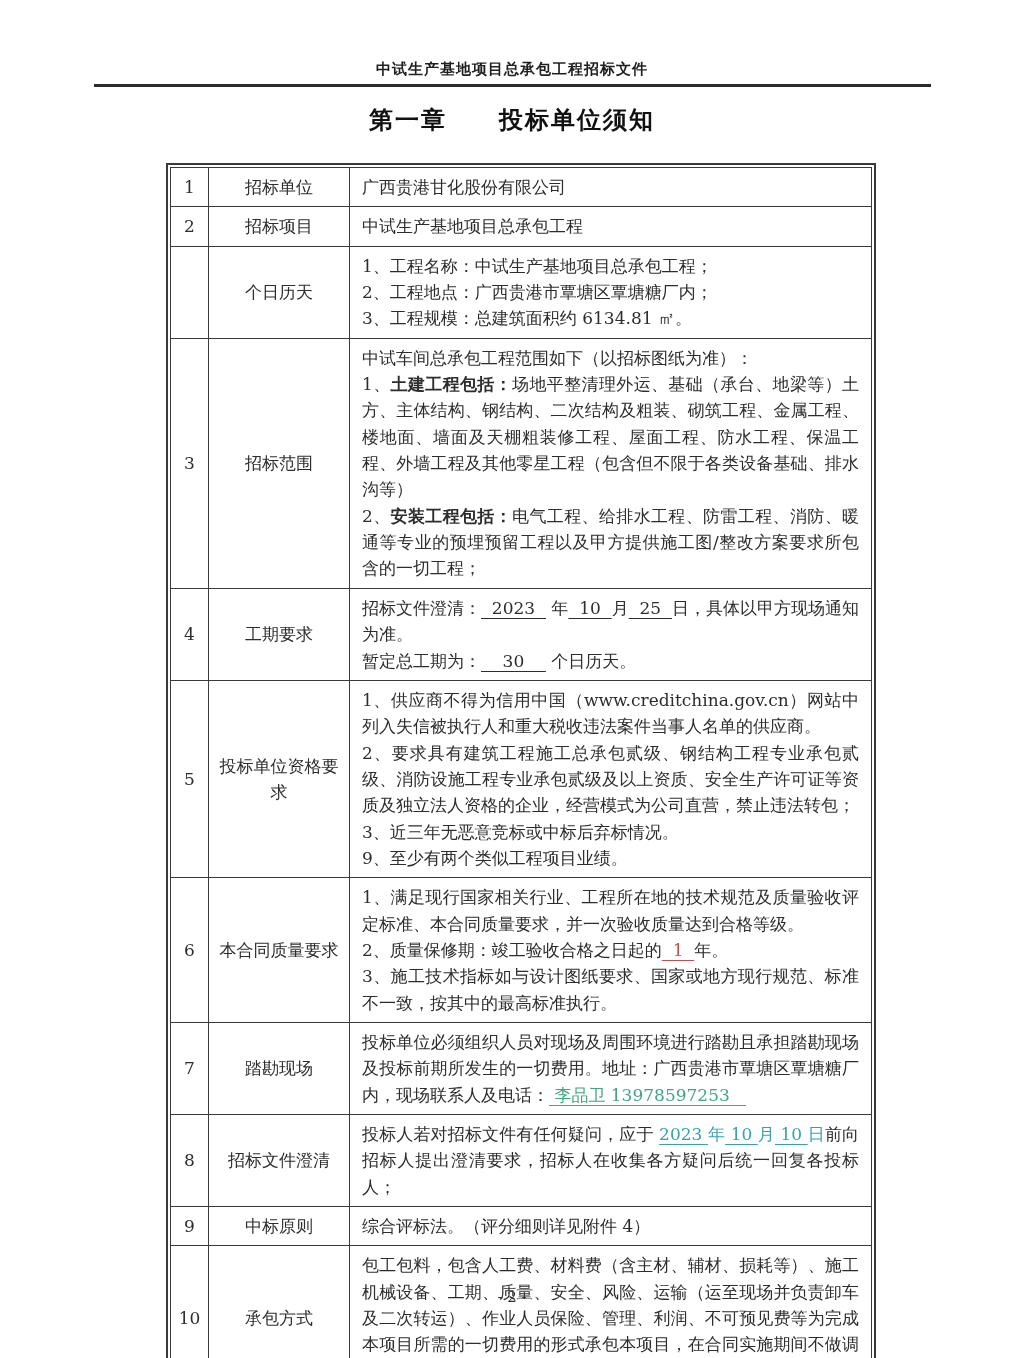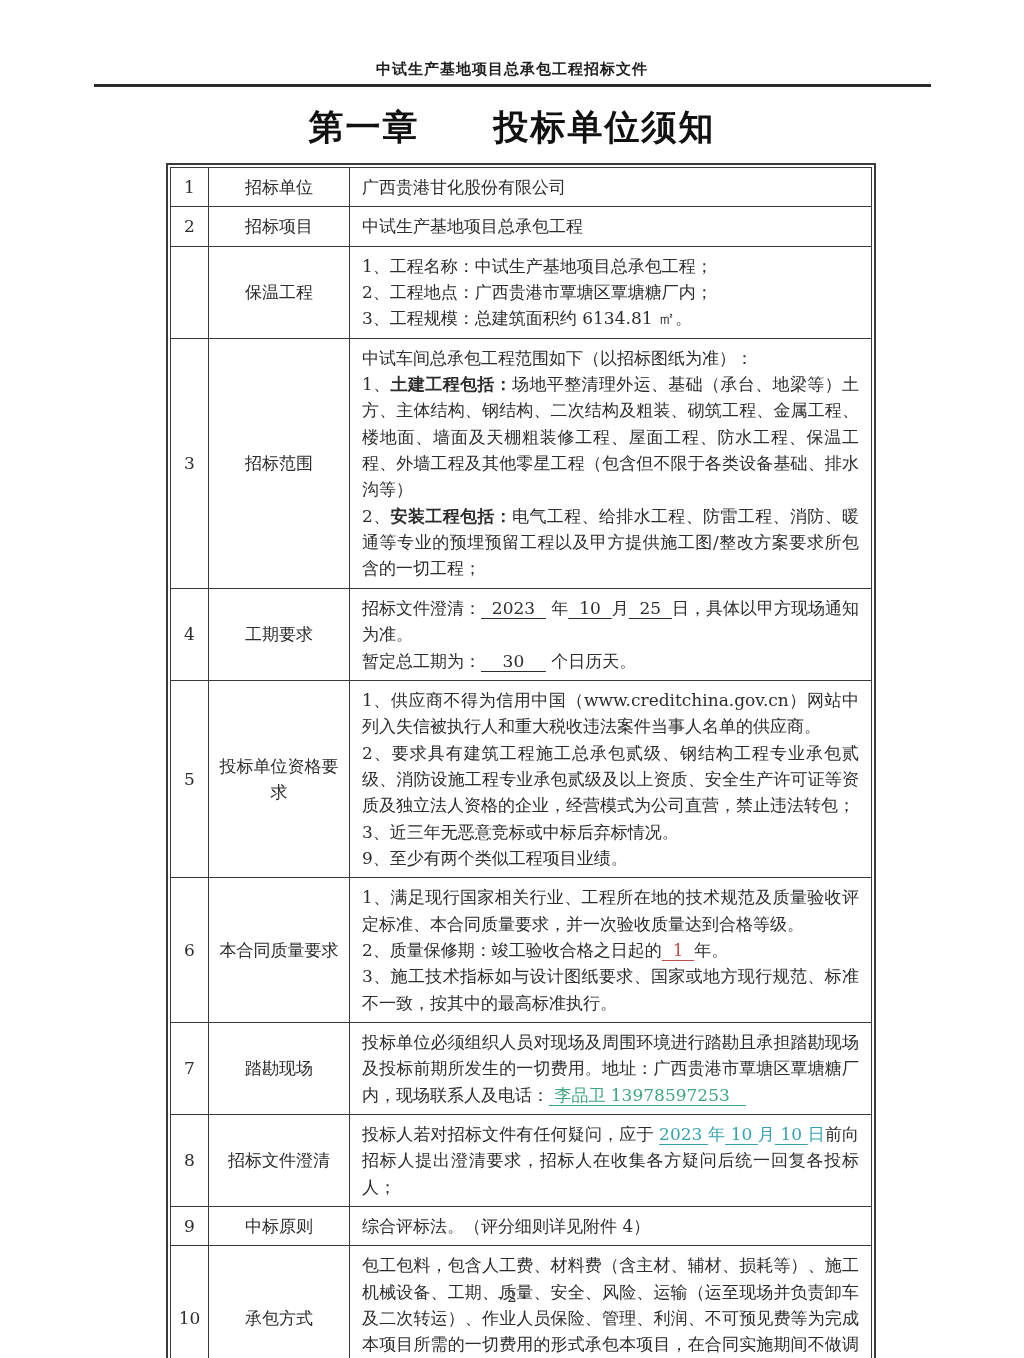--- a/index.html
+++ b/index.html
@@ -15,21 +15,21 @@
     position:absolute;top:60px;left:0;width:100%;
     text-align:center;font-size:15px;font-weight:bold;
     letter-spacing:1px;color:#1f1f1f;
   }
   .header-rule{
     position:absolute;top:84px;left:94px;width:837px;height:3px;
     background:#2b2b2b;
   }
   .title{
     position:absolute;top:104px;left:0;width:100%;margin:0;
-    text-align:center;font-size:35px;font-weight:bold;color:#111;
+    text-align:center;font-size:24px;font-weight:bold;color:#111;
     white-space:pre;letter-spacing:2px;
   }
   .table-wrap{
     position:absolute;top:163px;left:166px;width:710px;
     border:2px solid #3a3a3a;
     padding:2px;
     box-sizing:border-box;
   }
   table.notice-table{
     border-collapse:collapse;width:100%;
@@ -76,21 +76,21 @@
           </tr>
           <tr>
             <td class="cell-num">2</td>
             <td class="cell-label">招标项目</td>
             <td class="cell-content">
               <p class="para"><span>中试生产基地项目总承包工程</span></p>
             </td>
           </tr>
           <tr>
             <td class="cell-num"></td>
-            <td class="cell-label">保温工程</td>
+            <td class="cell-label">个日历天</td>
             <td class="cell-content">
               <p class="para"><span>1、工程名称：中试生产基地项目总承包工程；</span></p>
               <p class="para"><span>2、工程地点：广西贵港市覃塘区覃塘糖厂内；</span></p>
               <p class="para"><span>3、工程规模：总建筑面积约 6134.81 ㎡。</span></p>
             </td>
           </tr>
           <tr>
             <td class="cell-num">3</td>
             <td class="cell-label">招标范围</td>
             <td class="cell-content">

